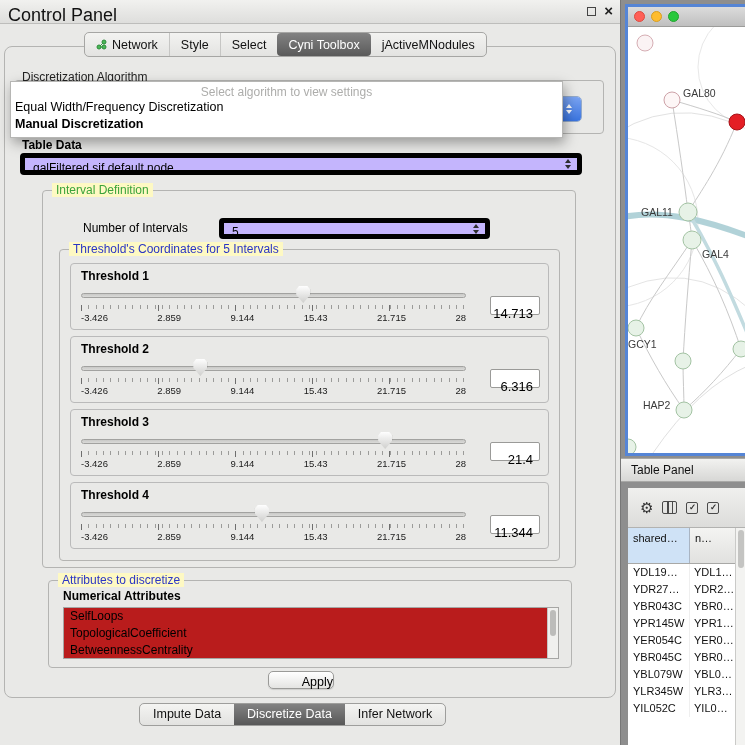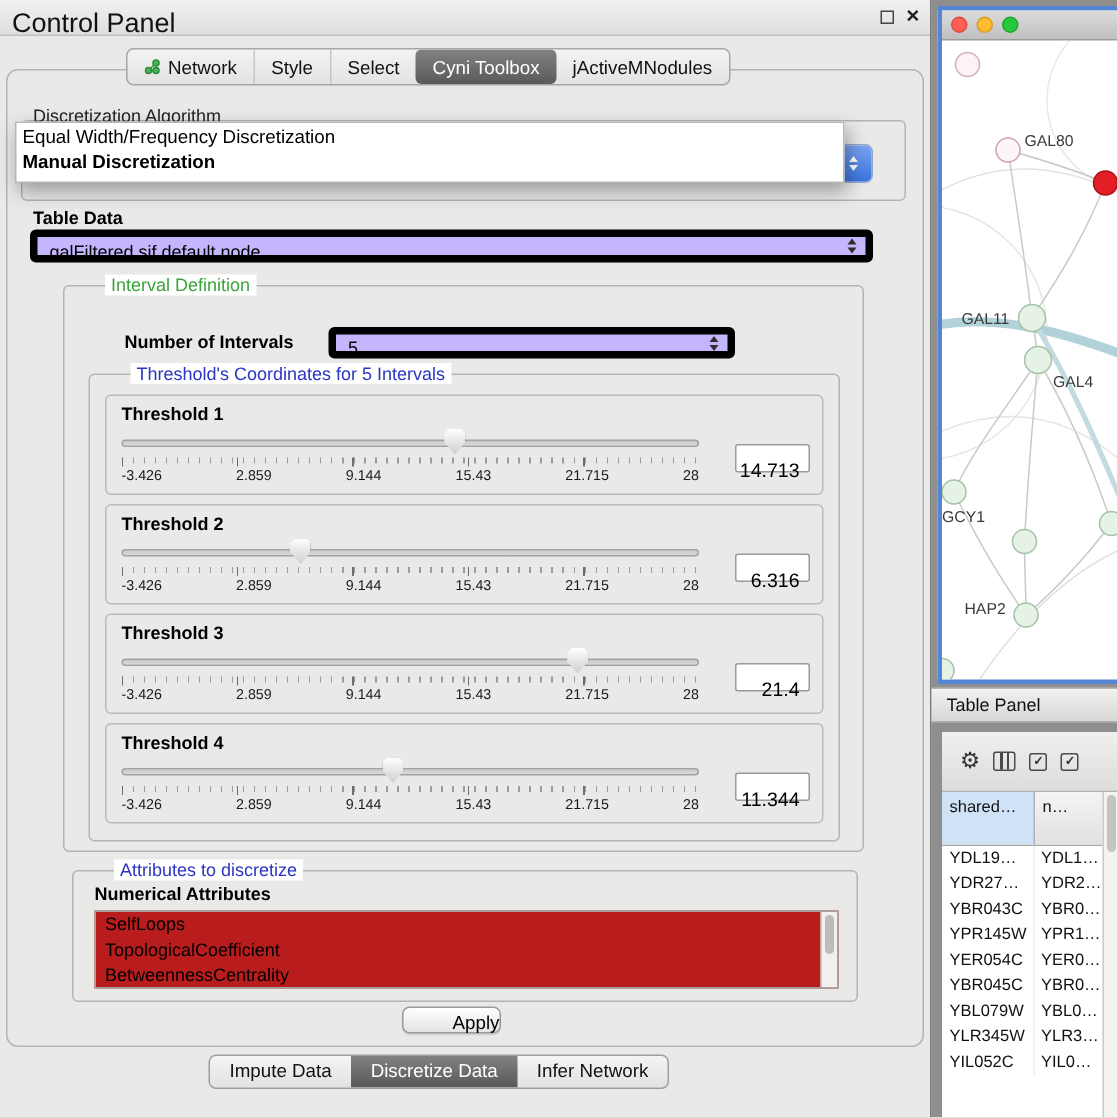--- a/index.html
+++ b/index.html
@@ -17,21 +17,21 @@
 
 
 .top-tabs{position:absolute;left:84px;top:32px;height:25px;display:flex;border:1px solid #a6a6a4;border-radius:5px;background:linear-gradient(#f3f3f1,#e3e3e1);z-index:6;overflow:hidden}
 .tab{display:flex;align-items:center;gap:5px;padding:0 11px;font-size:12.5px;color:#111;border-left:1px solid #c6c6c4}
 .tab:first-child{border-left:none}
 .tab.active{background:linear-gradient(#828282,#5a5a5a);color:#fff;border-left:none;border-radius:4px}
 .tab.active + .tab{border-left:none}
 
 
 .gb{position:absolute;border:1px solid #b4b4b2;border-radius:4px}
-.legend{position:absolute;top:-8px;left:27px;background:#ffffff;padding:0 4px;font-size:12px;white-space:nowrap}
+.legend{position:absolute;top:-8px;left:9px;background:#fef9c3;padding:0 4px;font-size:12px;white-space:nowrap}
 .legend.green{color:#3ba33b}
 .legend.blue{color:#2a35c4}
 
 
 #algo-label{position:absolute;left:22px;top:70px;font-size:12px;color:#222;z-index:3}
 #algo-gb{left:14px;top:80px;width:590px;height:54px;z-index:1}
 #combo-fragment{position:absolute;left:20px;top:96px;width:562px;height:26px;background:#fff;border:1px solid #93a9c9;border-radius:5px;z-index:2}
 #combo-cap{position:absolute;right:0;top:0;width:24px;height:24px;background:linear-gradient(#7aa4f2,#3a74df);border-radius:4px;display:flex;flex-direction:column;align-items:center;justify-content:center;gap:2px}
 .cap-tri-up{width:0;height:0;border-left:3px solid transparent;border-right:3px solid transparent;border-bottom:4px solid #fff}
 .cap-tri-down{width:0;height:0;border-left:3px solid transparent;border-right:3px solid transparent;border-top:4px solid #fff}
@@ -46,21 +46,21 @@
 .stepper{position:absolute;right:6px;top:50%;transform:translateY(-50%);display:flex;flex-direction:column;gap:2px}
 .tri-up{width:0;height:0;border-left:3.5px solid transparent;border-right:3.5px solid transparent;border-bottom:4.5px solid #2e2e2e}
 .tri-down{width:0;height:0;border-left:3.5px solid transparent;border-right:3.5px solid transparent;border-top:4.5px solid #2e2e2e}
 
 #table-data-label{position:absolute;left:22px;top:138px;font-size:12px;font-weight:bold;color:#000}
 #table-data-combo{position:absolute;left:20px;top:153px;width:562px;height:22px}
 #table-data-combo .combo-text{line-height:20px}
 
 
 #interval-gb{left:42px;top:190px;width:534px;height:378px}
-#intervals-label{position:absolute;left:40px;top:30px;font-size:12px;font-weight:bold}
+#intervals-label{position:absolute;left:40px;top:30px;font-size:12px;font-weight:normal}
 #intervals-combo{position:absolute;left:176px;top:27px;width:271px;height:21px}
 #intervals-combo .combo-text{line-height:19px}
 #thresholds-gb{position:absolute;left:16px;top:58px;width:501px;height:312px;border:1px solid #b4b4b2;border-radius:4px}
 #thresholds-list{position:absolute;left:0;top:7px;width:100%}
 .threshold-panel{border:1px solid #bababa;border-radius:4px;margin:6px 10px 0;height:67px;padding:4px 8px;background:#e9e9e7}
 .t-label{font-size:12px;font-weight:bold;margin:1px 0 3px 2px;color:#000}
 .t-row{display:flex;align-items:center}
 .slider-area{position:relative;flex:1;height:38px;margin:0 24px 0 2px}
 .slider-track{position:absolute;left:0;right:0;top:7px;height:5px;background:linear-gradient(#c9c9c7,#dadad8);border:1px solid #a2a2a0;border-radius:3px}
 .slider-thumb{position:absolute;top:0;width:14px;height:17px;transform:translateX(-50%);background:linear-gradient(#fefefe,#cfcfcd);clip-path:polygon(20% 0,80% 0,100% 20%,100% 52%,50% 100%,0 52%,0 20%);filter:drop-shadow(0 0 1px rgba(0,0,0,.6));z-index:2}
@@ -154,20 +154,21 @@
     <span id="algo-label">Discretization Algorithm</span>
     <div id="algo-gb" class="gb"></div>
     <div id="combo-fragment">
       <div id="combo-cap">
         <span class="cap-tri-up"></span>
         <span class="cap-tri-down"></span>
       </div>
     </div>
 
     <div id="algo-popup">
+      <div class="popup-hint">Select algorithm to view settings</div>
       <div class="popup-option">Equal Width/Frequency Discretization</div>
       <div class="popup-option selected">Manual Discretization</div>
     </div>
 
     <div id="table-data-label">Table Data</div>
     <div id="table-data-combo" class="combo">
       <div class="combo-text">galFiltered.sif default node</div>
       <div class="stepper">
         <span class="tri-up"></span>
         <span class="tri-down"></span>

